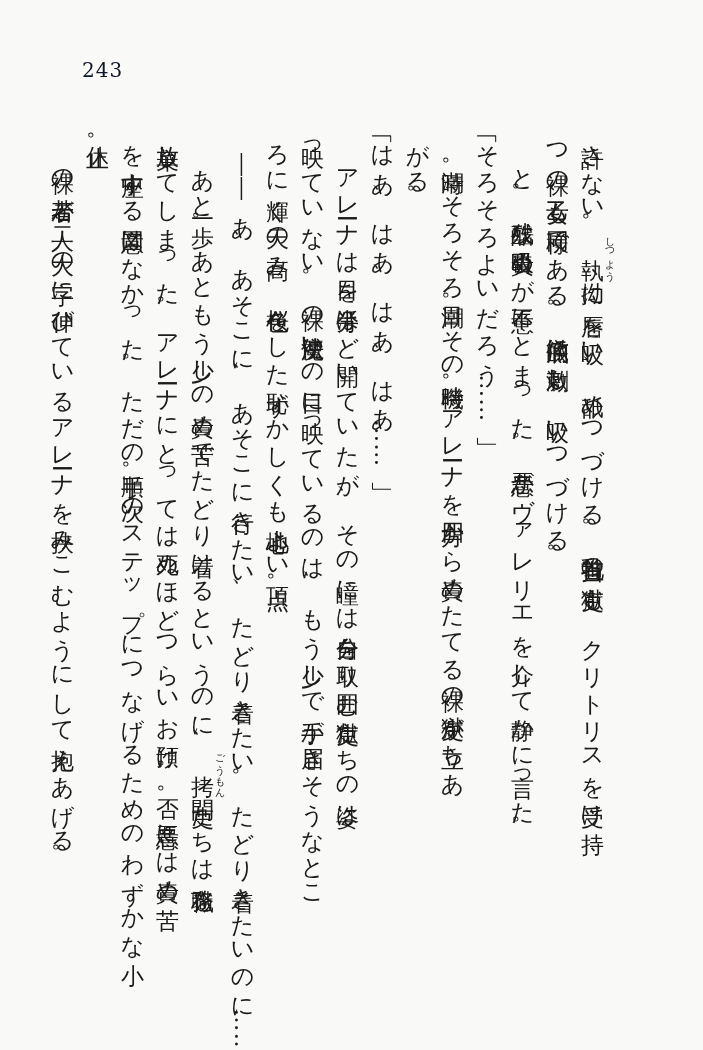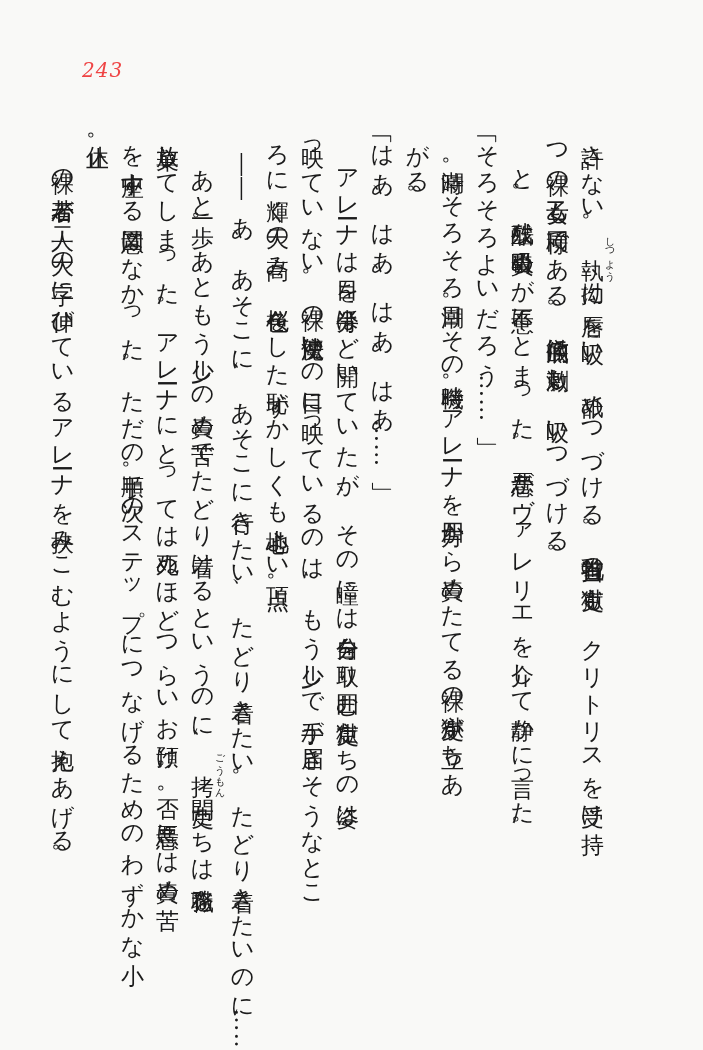--- a/index.html
+++ b/index.html
@@ -13,23 +13,22 @@
     background: #f9f9f7;
     overflow: hidden;
     font-family: "DejaVu Serif", "Liberation Serif", serif;
     color: #1b1b1b;
   }
   .page-number {
     position: absolute;
     left: 82px;
     top: 58px;
     font-size: 20px;
-    font-style: italic;
     letter-spacing: 1px;
-    color: #ef4444;
+    color: #0f172a;
   }
   .text-block {
     position: absolute;
     top: 128px;
     right: 88px;
     width: 562px;
     height: 916px;
     writing-mode: vertical-rl;
     text-orientation: mixed;
   }

